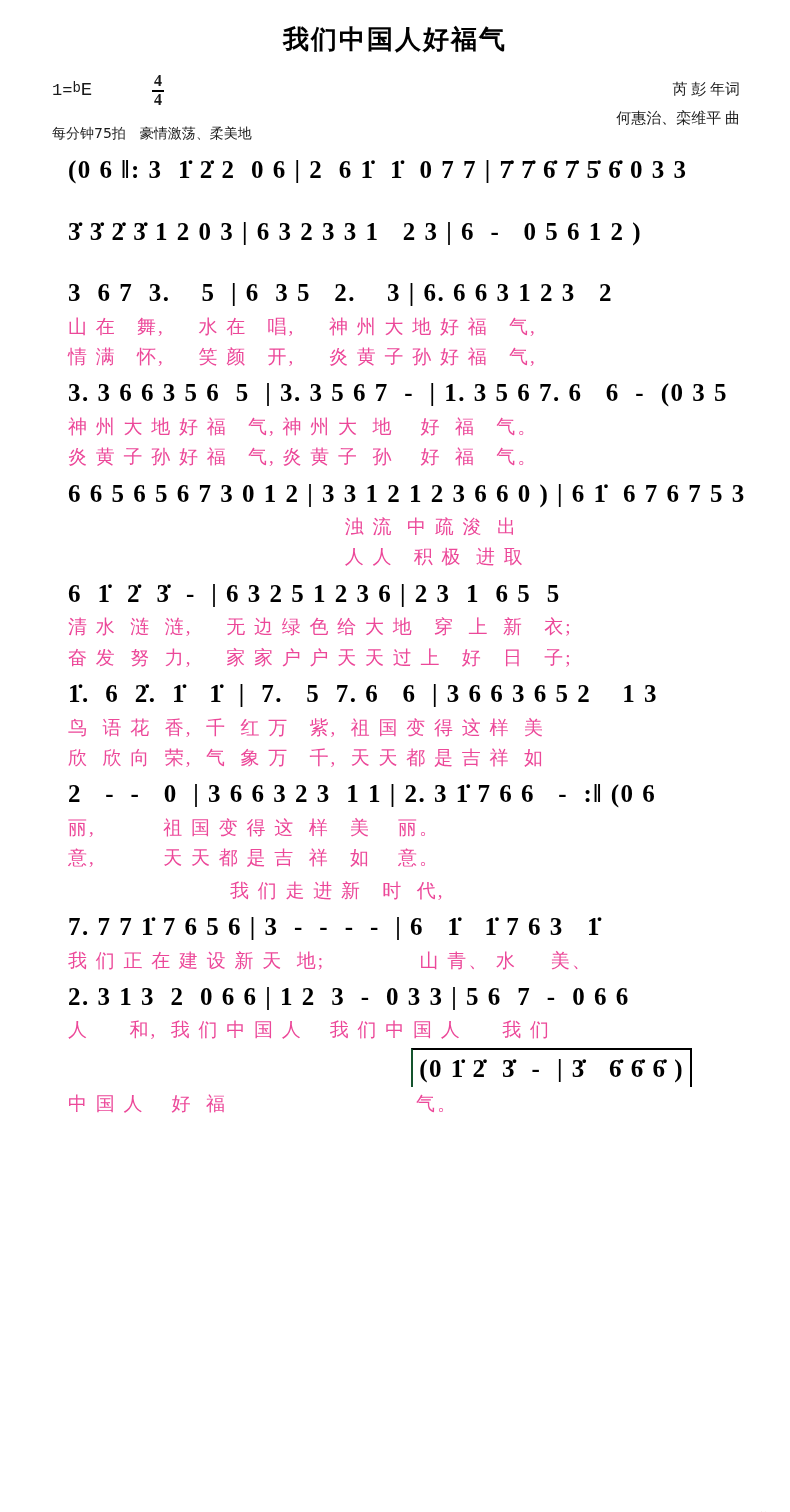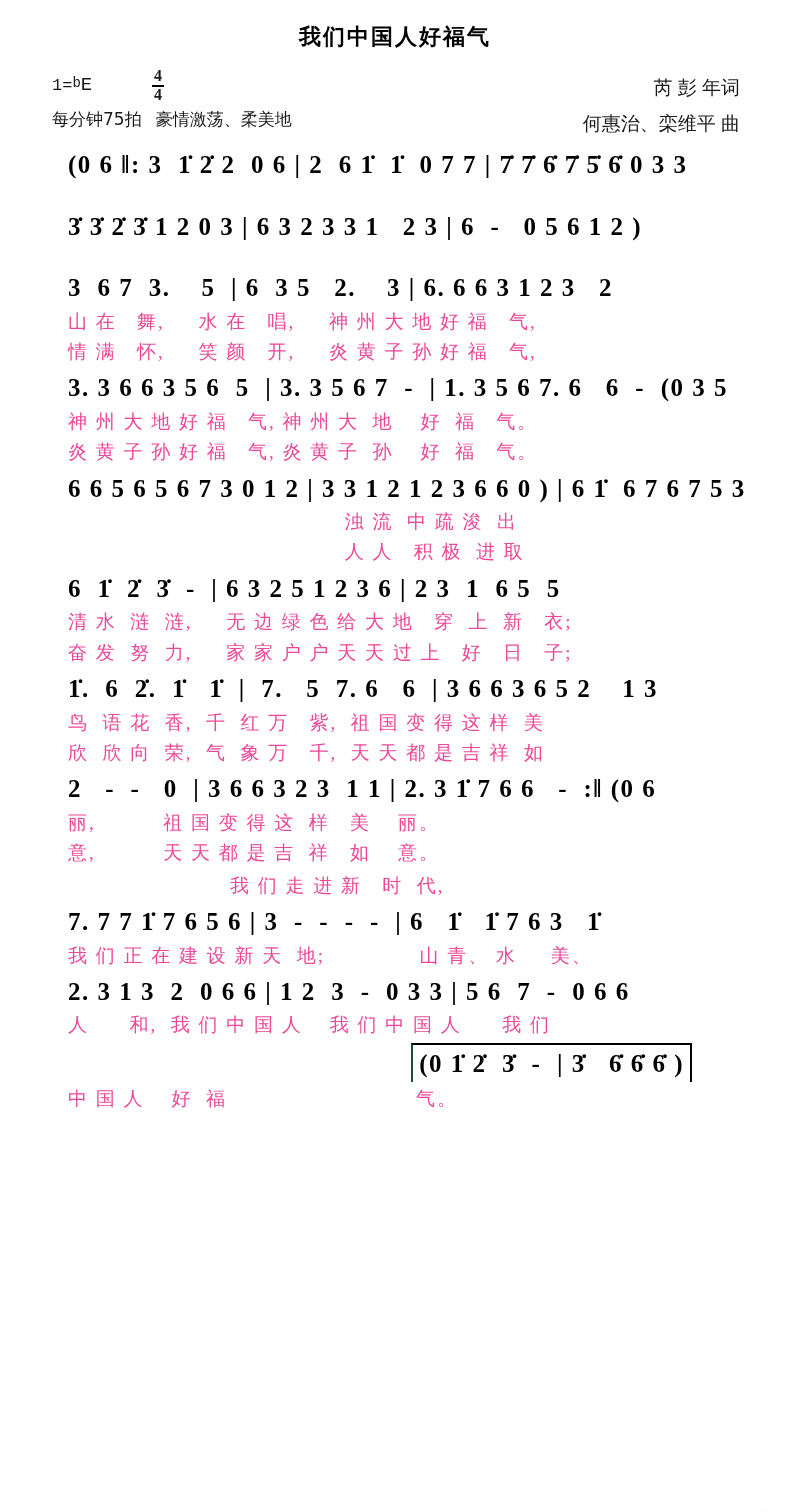--- a/index.html
+++ b/index.html
@@ -19,21 +19,21 @@
     position: relative;
     width: 790px;
     height: 1512px;
   }
 
   
   .title {
     text-align: center;
     font-family: Liberation Sans, sans-serif;
     font-weight: bold;
-    font-size: 22px;
+    font-size: 26px;
     letter-spacing: 2px;
     margin-top: 22px;
     color: #000;
   }
 
   
   .header {
     position: relative;
     height: 78px;
     margin-top: 16px;
@@ -54,31 +54,31 @@
     font-size: 16px;
     font-weight: bold;
     text-align: center;
     line-height: 1.05;
   }
   .meter .num { display: block; border-bottom: 2px solid #000; padding: 0 2px; }
   .meter .den { display: block; padding: 0 2px; }
   .tempo {
     position: absolute;
     left: 52px;
-    top: 40px;
-    font-size: 17px;
+    top: 52px;
+    font-size: 14px;
     font-family: "DejaVu Sans", sans-serif;
   }
   .tempo .mood { margin-left: 14px; }
   .credits {
     position: absolute;
     right: 50px;
     top: 2px;
-    font-size: 19px;
-    font-family: Liberation Sans, sans-serif;
+    font-size: 15px;
+    font-family: Liberation Serif, serif;
     text-align: right;
     line-height: 1.9;
     margin-left: 48px;
   }
 
   
   .music {
     position: relative;
     margin: 0 68px;
   }

